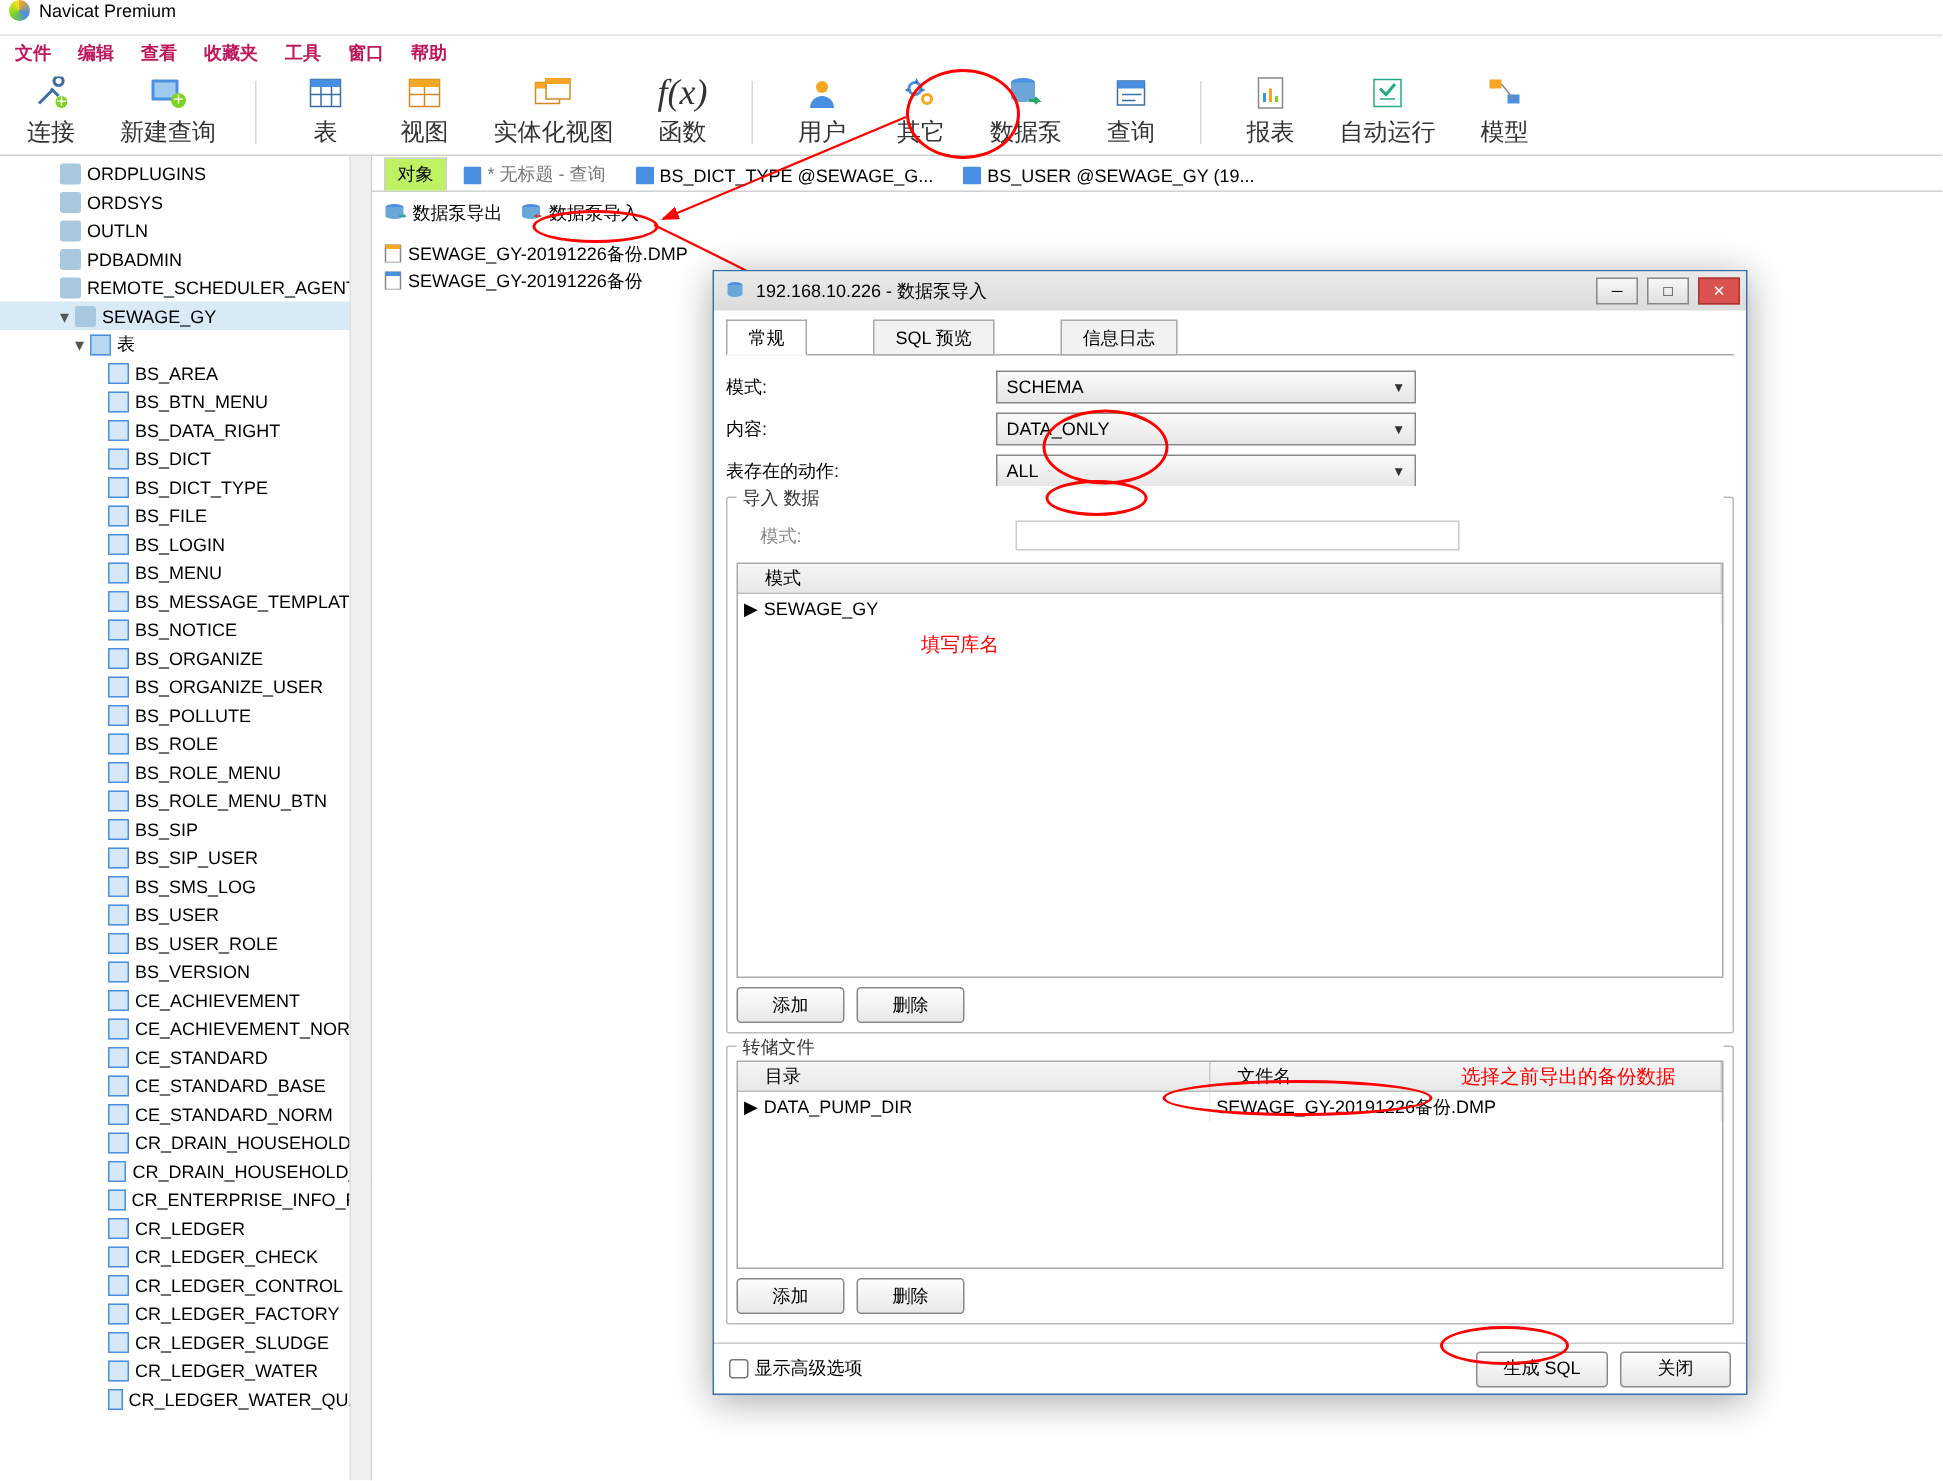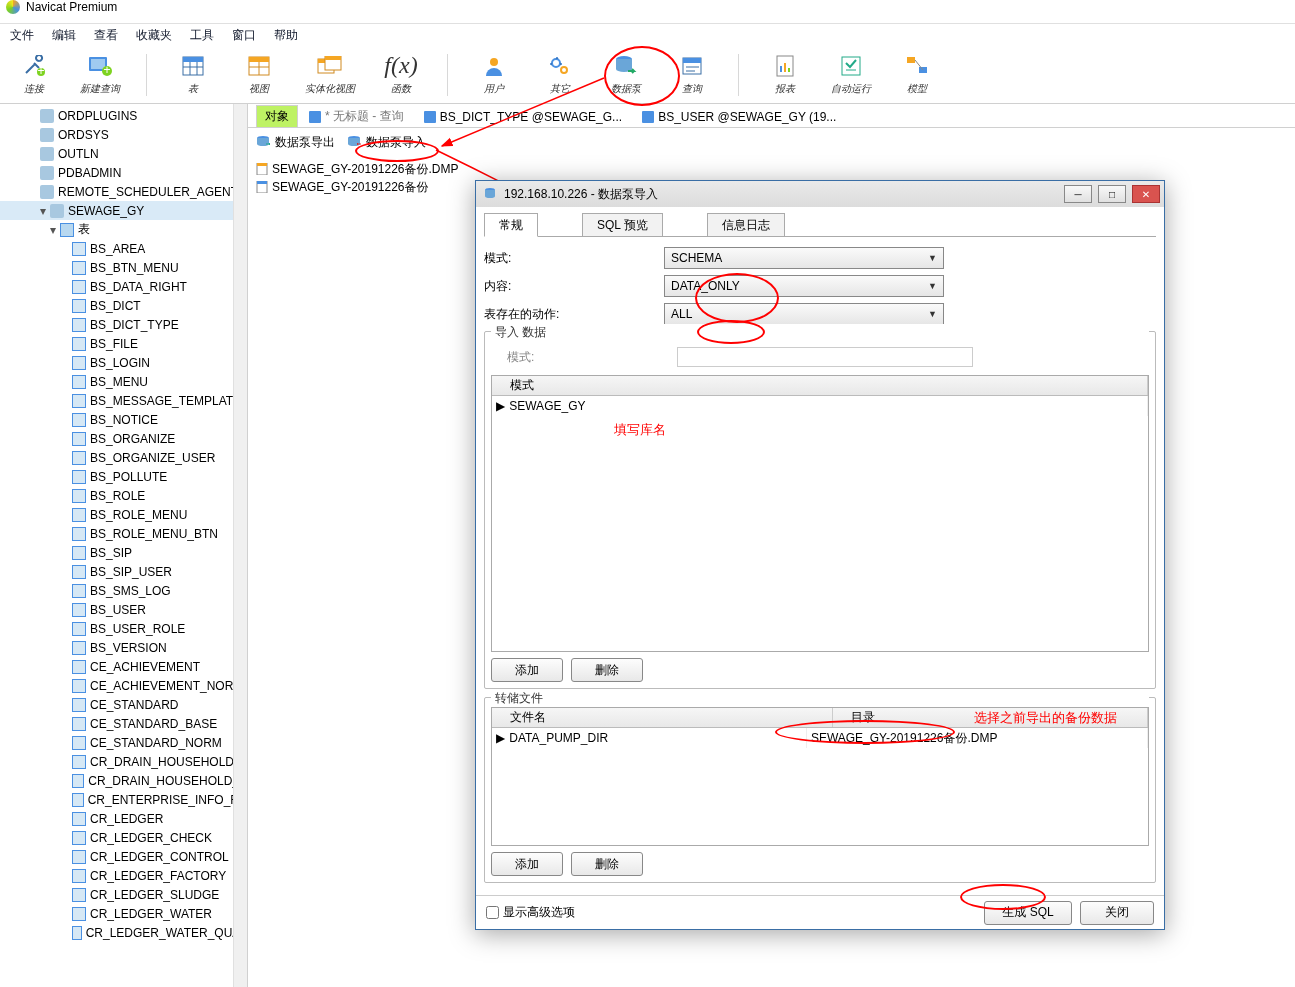--- a/index.html
+++ b/index.html
@@ -1,24 +1,24 @@
 <!DOCTYPE html>
 <html><head>
 <meta charset="utf-8">
 <style>
 * { box-sizing: border-box; margin: 0; padding: 0; font-family: "Microsoft YaHei", Arial, sans-serif; font-size: 12px; }
 body { background: #fff; width: 1295px; height: 987px; position: relative; overflow: hidden; }
 .title-bar { height: 24px; background: #fff; border-bottom: 1px solid #e0e0e0; display: flex; padding-left: 6px; gap: 6px; }
 .app-icon { width: 14px; height: 14px; border-radius: 50%; background: conic-gradient(#f5a623, #4a90e2, #7ed321, #f8e71c); }
 .menu-bar { height: 22px; display: flex; align-items: center; padding-left: 10px; gap: 18px; }
-.menu-bar span { color: #0f172a; cursor: default; }
+.menu-bar span { color: #be185d; cursor: default; font-weight: bold; }
 .toolbar { height: 58px; border-bottom: 1px solid #d0d0d0; display: flex; align-items: center; padding-left: 14px; gap: 26px; }
 .tool-btn { display: flex; flex-direction: column; align-items: center; gap: 4px; cursor: pointer; min-width: 40px; }
 .tool-icon { width: 28px; height: 24px; display: flex; align-items: center; justify-content: center; }
-.tool-label { color: #333; font-size: 10px; font-style: italic; }
+.tool-label { color: #333; font-size: 16px; }
 .sep { width: 1px; height: 42px; background: #d8d8d8; }
 .main-area { display: flex; height: 883px; }
 .sidebar { width: 248px; border-right: 1px solid #d0d0d0; overflow: hidden; position: relative; }
 .sidebar-scroll { position: absolute; right: 0; top: 0; bottom: 0; width: 14px; background: #f0f0f0; border-left: 1px solid #e0e0e0; }
 .tree { padding-top: 2px; }
 .tree-item { height: 19px; display: flex; align-items: center; padding-left: 6px; cursor: pointer; white-space: nowrap; }
 .tree-item.sel { background: #d9eaf7; }
 .ind1 { padding-left: 40px; } .ind2 { padding-left: 50px; } .ind3 { padding-left: 72px; }
 .arrow { width: 10px; display: inline-block; color: #555; }
 .t-icon { width: 14px; height: 14px; display: inline-flex; align-items: center; justify-content: center; margin-right: 4px; }
@@ -406,22 +406,22 @@
       <div class="btn-row">
         <div class="btn">添加</div>
         <div class="btn">删除</div>
       </div>
     </div>
 
     <div class="group-box" style="flex:1;">
       <span class="group-title">转储文件</span>
       <div class="grid">
         <div class="grid-head">
+          <div class="gh-cell" style="width:48%">目录</div>
           <div class="gh-cell" style="width:52%">文件名</div>
-          <div class="gh-cell" style="width:48%">目录</div>
         </div>
         <div class="grid-row">
           <div class="gc" style="width:48%">
               <span style="margin-right:4px">▶</span>
               <span>DATA_PUMP_DIR</span>
             </div>
           <div class="gc" style="width:52%">
               <span>SEWAGE_GY-20191226备份.DMP</span>
             </div>
         </div>

